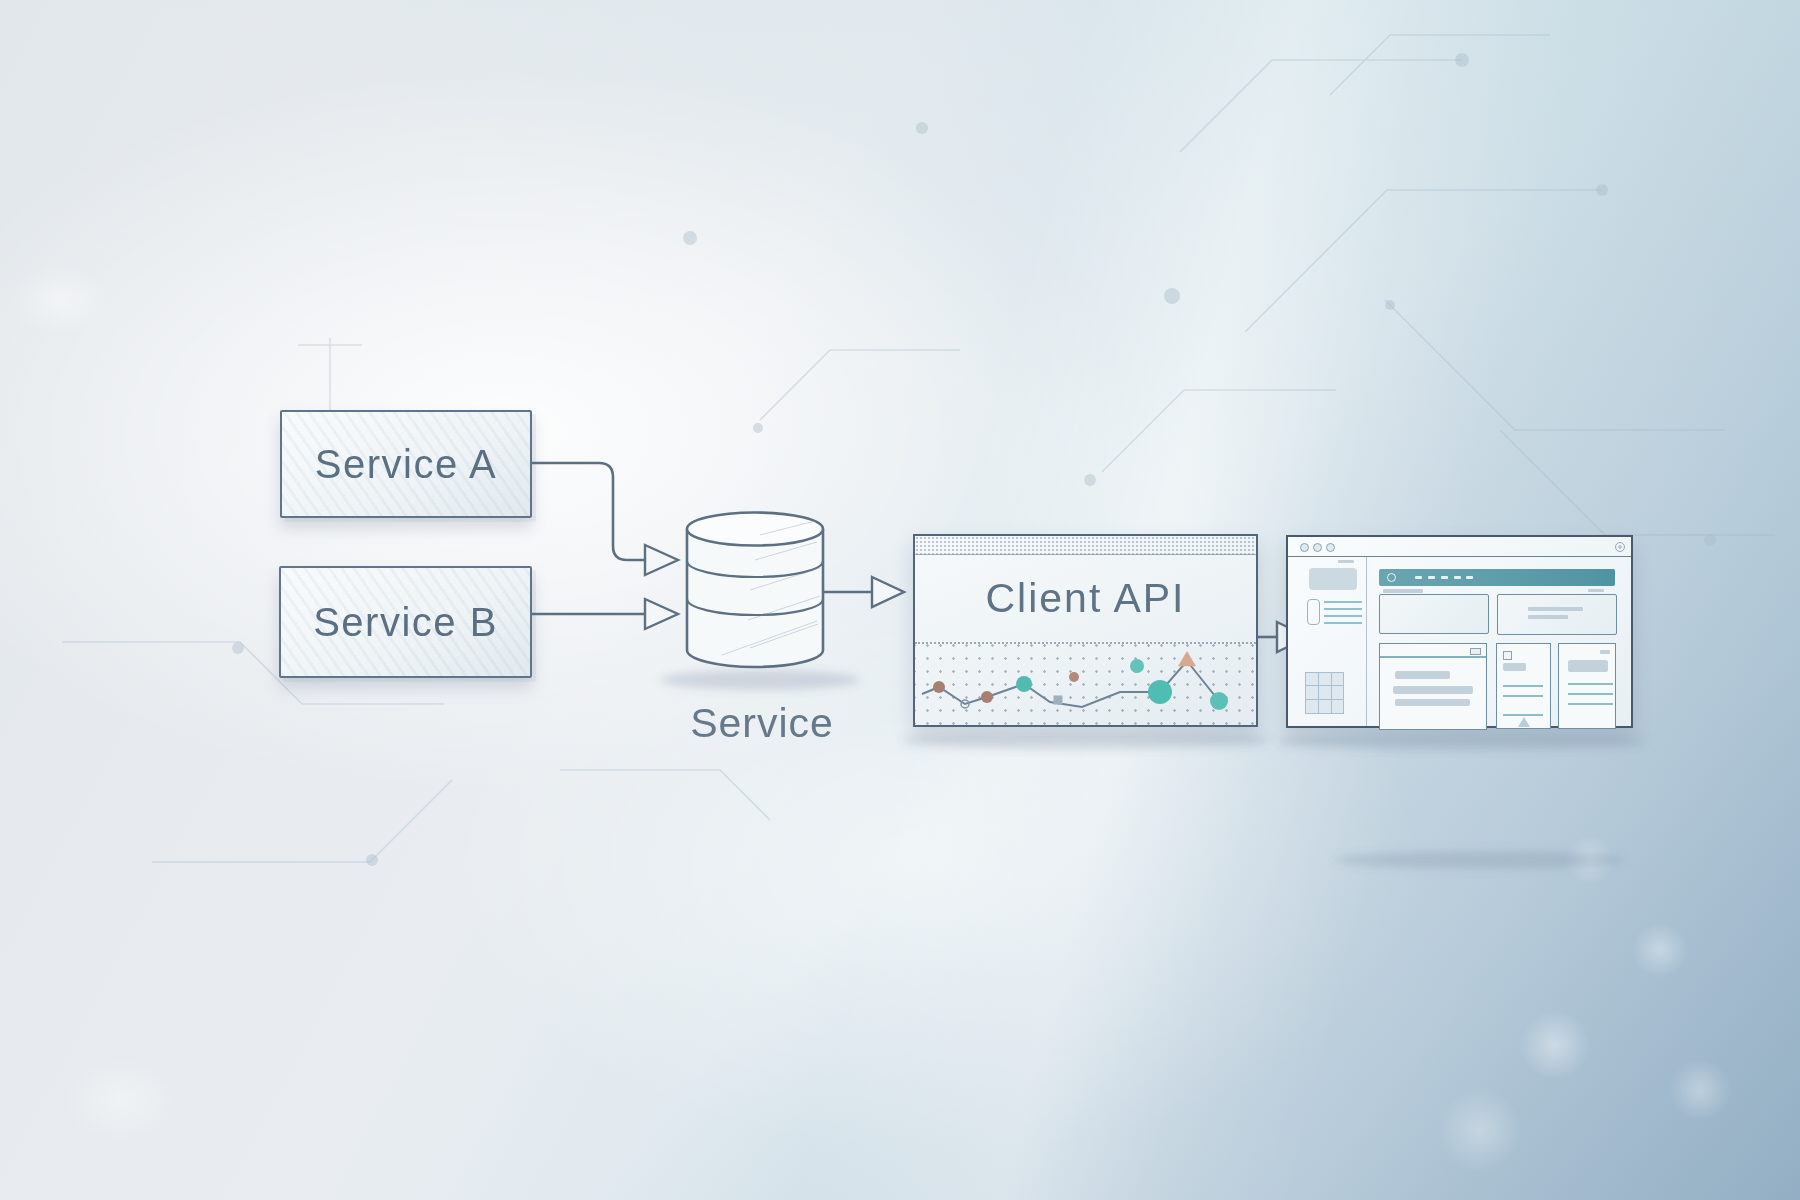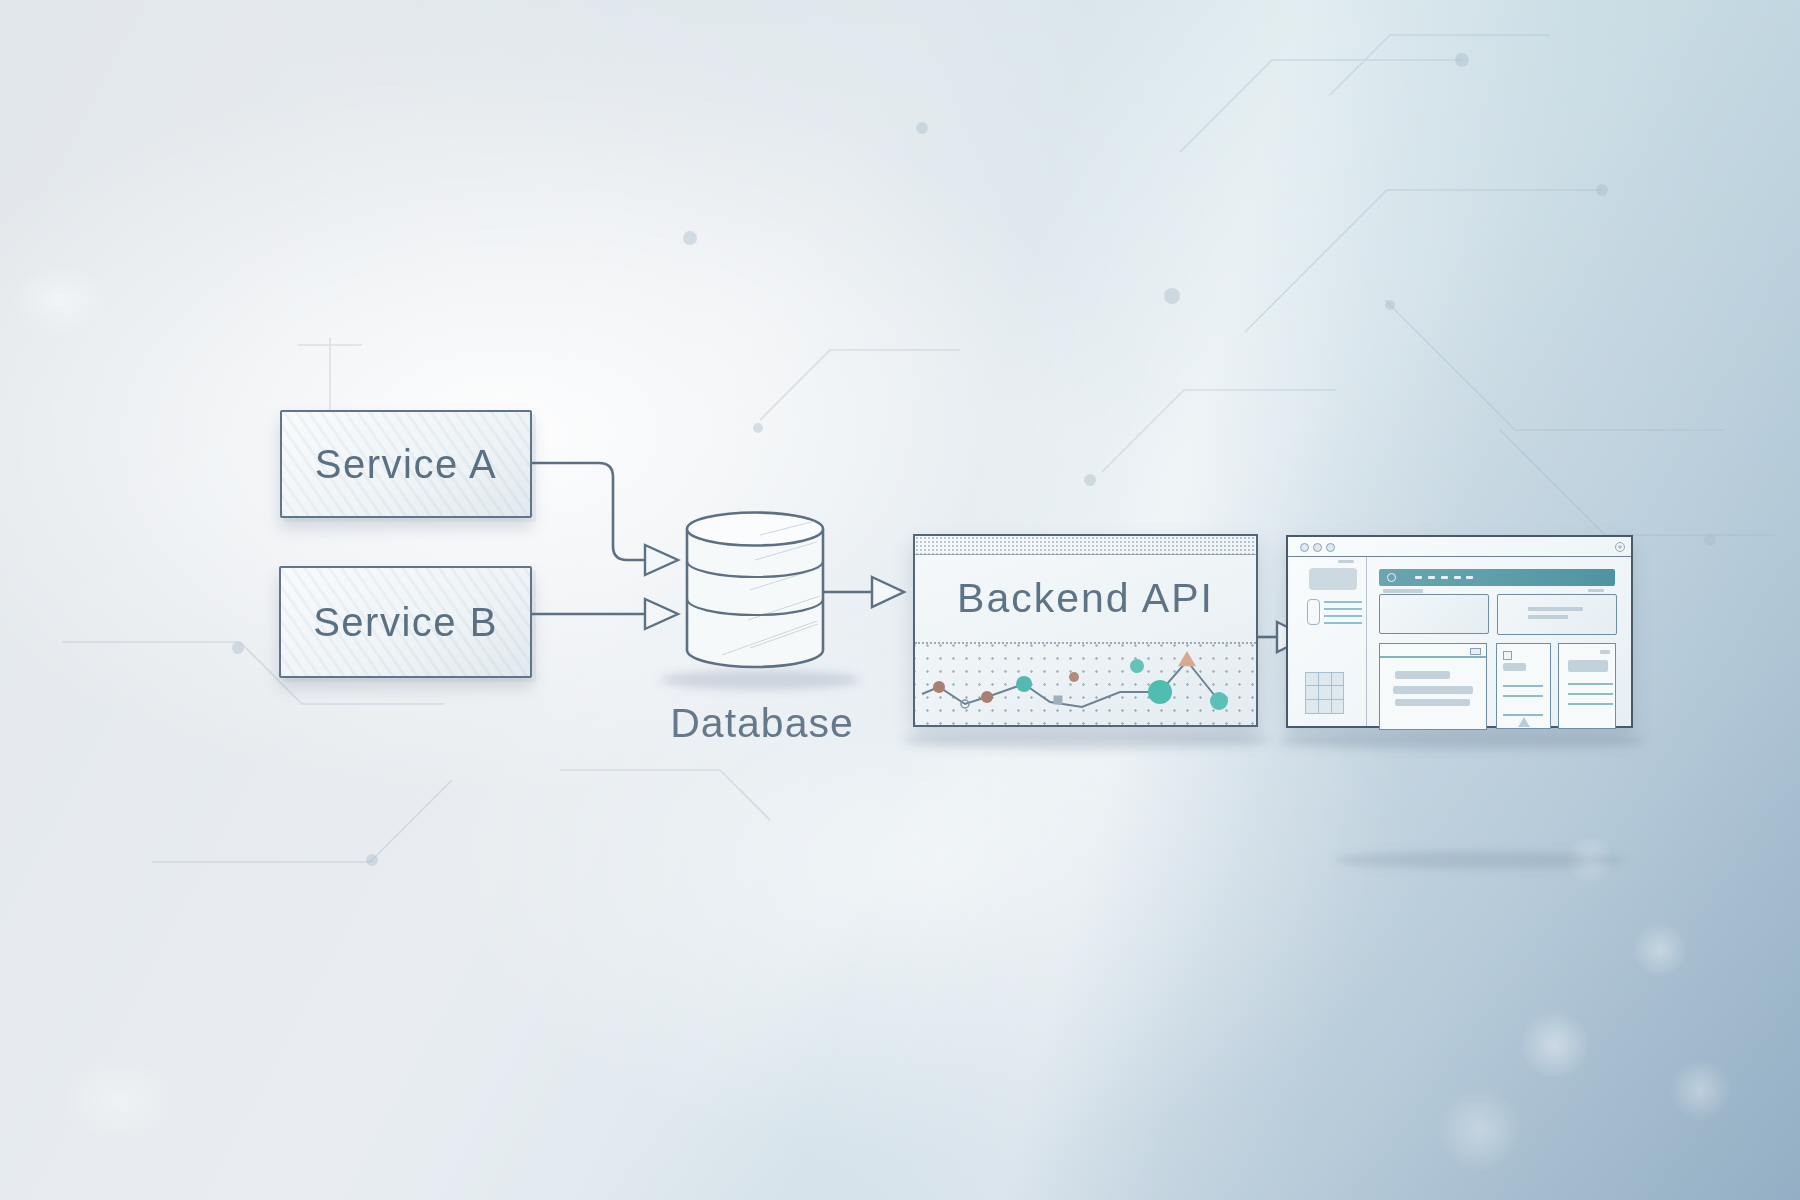--- a/index.html
+++ b/index.html
@@ -173,25 +173,25 @@
   </svg>
 
   <div class="node-box" style="left:280px;top:410px;width:252px;height:108px;">
     <span class="node-label">Service A</span>
   </div>
 
   <div class="node-box" style="left:279px;top:566px;width:253px;height:112px;">
     <span class="node-label">Service B</span>
   </div>
 
-  <div class="db-label">Database</div>
+  <div class="db-label">Service</div>
 
   <div class="backend">
     <div class="backend-header"></div>
-    <div class="backend-title">Backend API</div>
+    <div class="backend-title">Client API</div>
     <div class="backend-chart">
       <svg width="341" height="85" viewBox="0 0 341 85">
         <polyline fill="none" stroke="#6d8294" stroke-width="2" points="7,50 24,43 50,60 72,53 109,40 135,58 167,63 205,48 245,48 272,17 304,57"></polyline>
         <g id="chart-markers">
             <circle cx="24" cy="43" r="6" fill="#a87f70"></circle>
             <circle cx="50" cy="60" r="4" fill="none" stroke="#7e94a5" stroke-width="1.5"></circle>
             <circle cx="72" cy="53" r="6" fill="#a87f70"></circle>
             <circle cx="109" cy="40" r="8" fill="#54bab1"></circle>
             <rect x="138.5" y="51.5" width="9" height="9" fill="#9fb0bd"></rect>
             <circle cx="159" cy="33" r="5" fill="#b08a7a"></circle>

